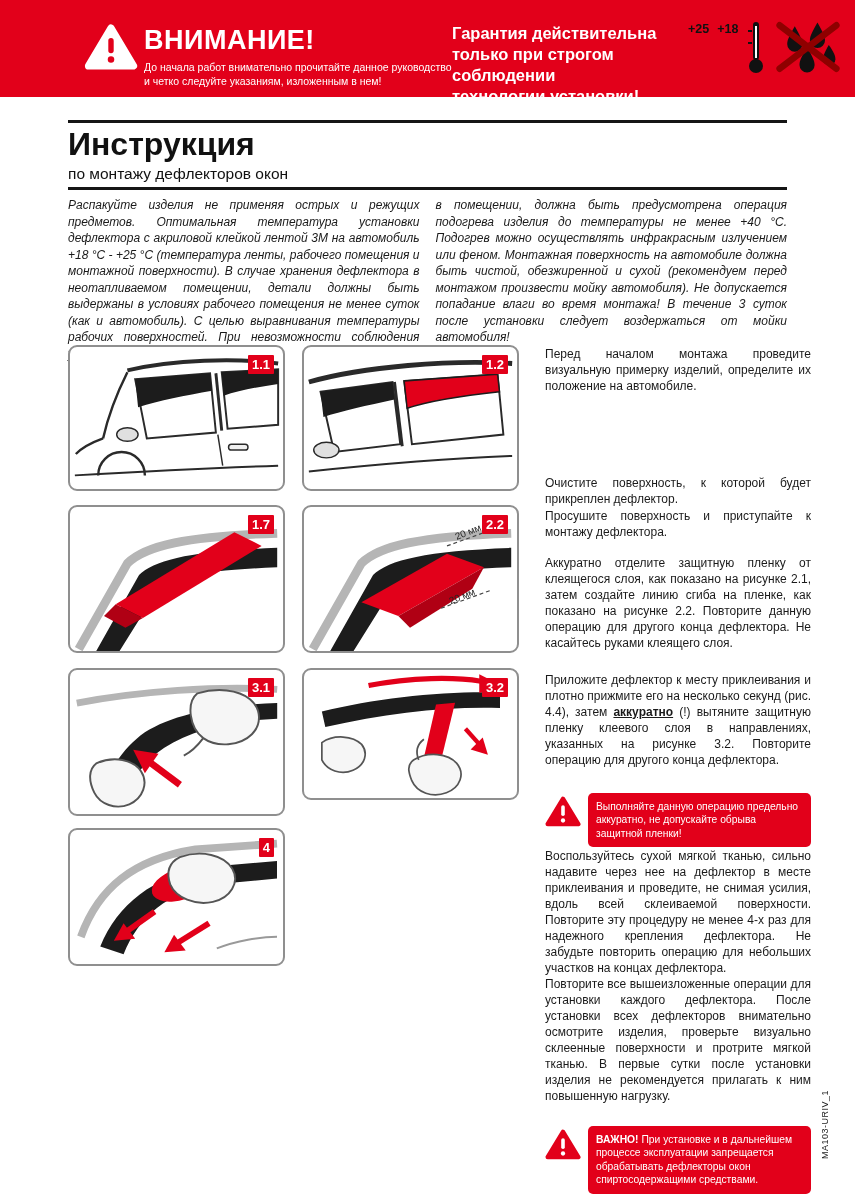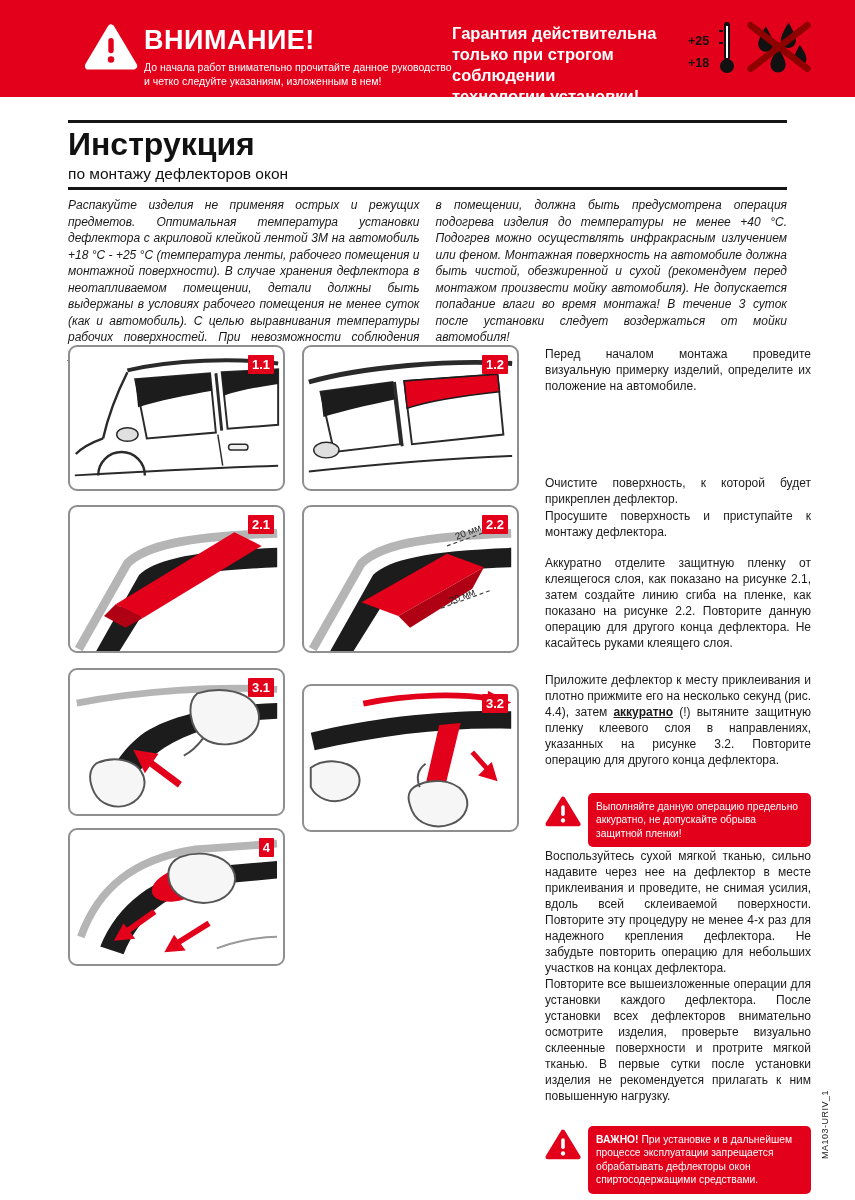--- a/index.html
+++ b/index.html
@@ -7,21 +7,21 @@
   body { font-family:"Liberation Sans", sans-serif; color:#1a1a1a; }
   .page { position:relative; width:855px; height:1200px; background:#fff; overflow:hidden; }
 
   
   .topbar { position:absolute; left:0; top:0; width:855px; height:97px; background:#e2001a; }
   .tri-icon { position:absolute; left:84px; top:22px; }
   .warn-title { position:absolute; left:144px; top:25px; font-size:27px; font-weight:bold; color:#fff; letter-spacing:.5px; }
   .warn-sub { position:absolute; left:144px; top:60px; font-size:10.5px; line-height:1.35; color:#fff; white-space:pre-line; }
   .guarantee { position:absolute; left:452px; top:23px; width:240px; font-size:16.5px; font-weight:bold; color:#fff; line-height:1.28; white-space:pre-line; }
   .hdr-icons { position:absolute; left:688px; top:18px; display:flex; align-items:flex-start; gap:8px; }
-  .temps { display:flex; flex-direction:column; gap:8px; margin-top:16px; font-size:12.5px; font-weight:bold; color:#111; }
+  .temps { display:flex; flex-direction:row; gap:8px; margin-top:4px; font-size:12.5px; font-weight:bold; color:#111; }
 
   
   .rule { position:absolute; left:68px; width:719px; height:3px; background:#151515; }
   .page-title { position:absolute; left:68px; top:126px; font-size:32px; font-weight:bold; color:#111; }
   .page-subtitle { position:absolute; left:68px; top:165px; font-size:15.5px; color:#111; }
 
   
   .intro { position:absolute; left:68px; top:197px; width:719px; display:flex; gap:16px; }
   .intro p { width:352px; font-size:12px; font-style:italic; line-height:1.38; text-align:justify; color:#1a1a1a; }
 
@@ -125,21 +125,21 @@
     <div class="badge">1.2</div>
   </div>
 
   <div class="fig" style="left:68px;top:505px;height:148px">
     <svg viewBox="0 0 217 148">
       <path d="M8 146 L58 58 C76 40 118 30 212 27" fill="none" stroke="#b5b5b5" stroke-width="9"></path>
       <path d="M26 148 L70 70 C86 54 126 45 212 42 L212 62 C134 65 100 73 90 84 L50 148 Z" fill="#1c1c1c"></path>
       <polygon points="46,100 168,26 196,40 74,114" fill="#e2001a"></polygon>
       <polygon points="46,100 74,114 56,124 34,112" fill="#b00014"></polygon>
     </svg>
-    <div class="badge">2.1</div>
+    <div class="badge">1.7</div>
   </div>
 
   <div class="fig" style="left:302px;top:505px;height:148px">
     <svg viewBox="0 0 217 148">
       <path d="M8 146 L58 58 C76 40 118 30 212 27" fill="none" stroke="#b5b5b5" stroke-width="9"></path>
       <path d="M26 148 L70 70 C86 54 126 45 212 42 L212 62 C134 65 100 73 90 84 L50 148 Z" fill="#1c1c1c"></path>
       <polygon points="58,98 146,48 184,62 96,112" fill="#e2001a"></polygon>
       <polygon points="96,112 184,62 172,84 108,124" fill="#b00014"></polygon>
       <line x1="146" y1="40" x2="196" y2="22" stroke="#444" stroke-width="1.2" stroke-dasharray="4 3"></line>
       <line x1="140" y1="104" x2="190" y2="86" stroke="#444" stroke-width="1.2" stroke-dasharray="4 3"></line>
@@ -155,21 +155,21 @@
       <path d="M212 34 C150 36 104 46 76 64 C56 78 40 100 28 132 L52 140 C62 110 78 92 96 80 C124 62 162 52 212 50 Z" fill="#1c1c1c"></path>
       <path d="M130 24 C150 18 172 20 184 30 C196 40 196 56 186 66 C174 78 150 80 136 70 C122 60 118 34 130 24 Z" fill="#f6f6f6" stroke="#555" stroke-width="2"></path>
       <path d="M136 70 C130 78 124 84 116 88" fill="none" stroke="#555" stroke-width="2"></path>
       <path d="M26 96 C44 88 64 92 72 104 C80 116 74 132 60 138 C46 144 30 138 24 126 C18 114 18 102 26 96 Z" fill="#f6f6f6" stroke="#555" stroke-width="2"></path>
       <line x1="112" y1="118" x2="80" y2="94" stroke="#e2001a" stroke-width="7"></line>
       <polygon points="64,82 90,86 76,106" fill="#e2001a"></polygon>
     </svg>
     <div class="badge">3.1</div>
   </div>
 
-  <div class="fig" style="left:302px;top:684px;height:148px">
+  <div class="fig" style="left:302px;top:668px;height:132px">
     <svg viewBox="0 0 217 148">
       <path d="M6 48 C70 32 150 24 212 26 L212 44 C150 42 80 50 10 66 Z" fill="#1c1c1c"></path>
       <polygon points="138,40 160,38 142,112 122,110" fill="#e2001a"></polygon>
       <path d="M112 104 C128 94 152 96 162 108 C172 120 166 136 150 142 C134 148 116 142 110 128 C106 118 104 110 112 104 Z" fill="#f6f6f6" stroke="#555" stroke-width="2"></path>
       <path d="M118 104 C114 94 116 86 124 80" fill="none" stroke="#555" stroke-width="2"></path>
       <path d="M6 84 C20 74 42 76 52 86 C60 96 56 110 42 116 C28 122 12 116 6 104 Z" fill="#f6f6f6" stroke="#555" stroke-width="2"></path>
       <path d="M60 18 C110 8 160 8 190 13" fill="none" stroke="#e2001a" stroke-width="6"></path>
       <polygon points="212,17 188,5 188,27" fill="#e2001a"></polygon>
       <line x1="172" y1="68" x2="190" y2="88" stroke="#e2001a" stroke-width="5"></line>
       <polygon points="198,98 178,92 192,78" fill="#e2001a"></polygon>

